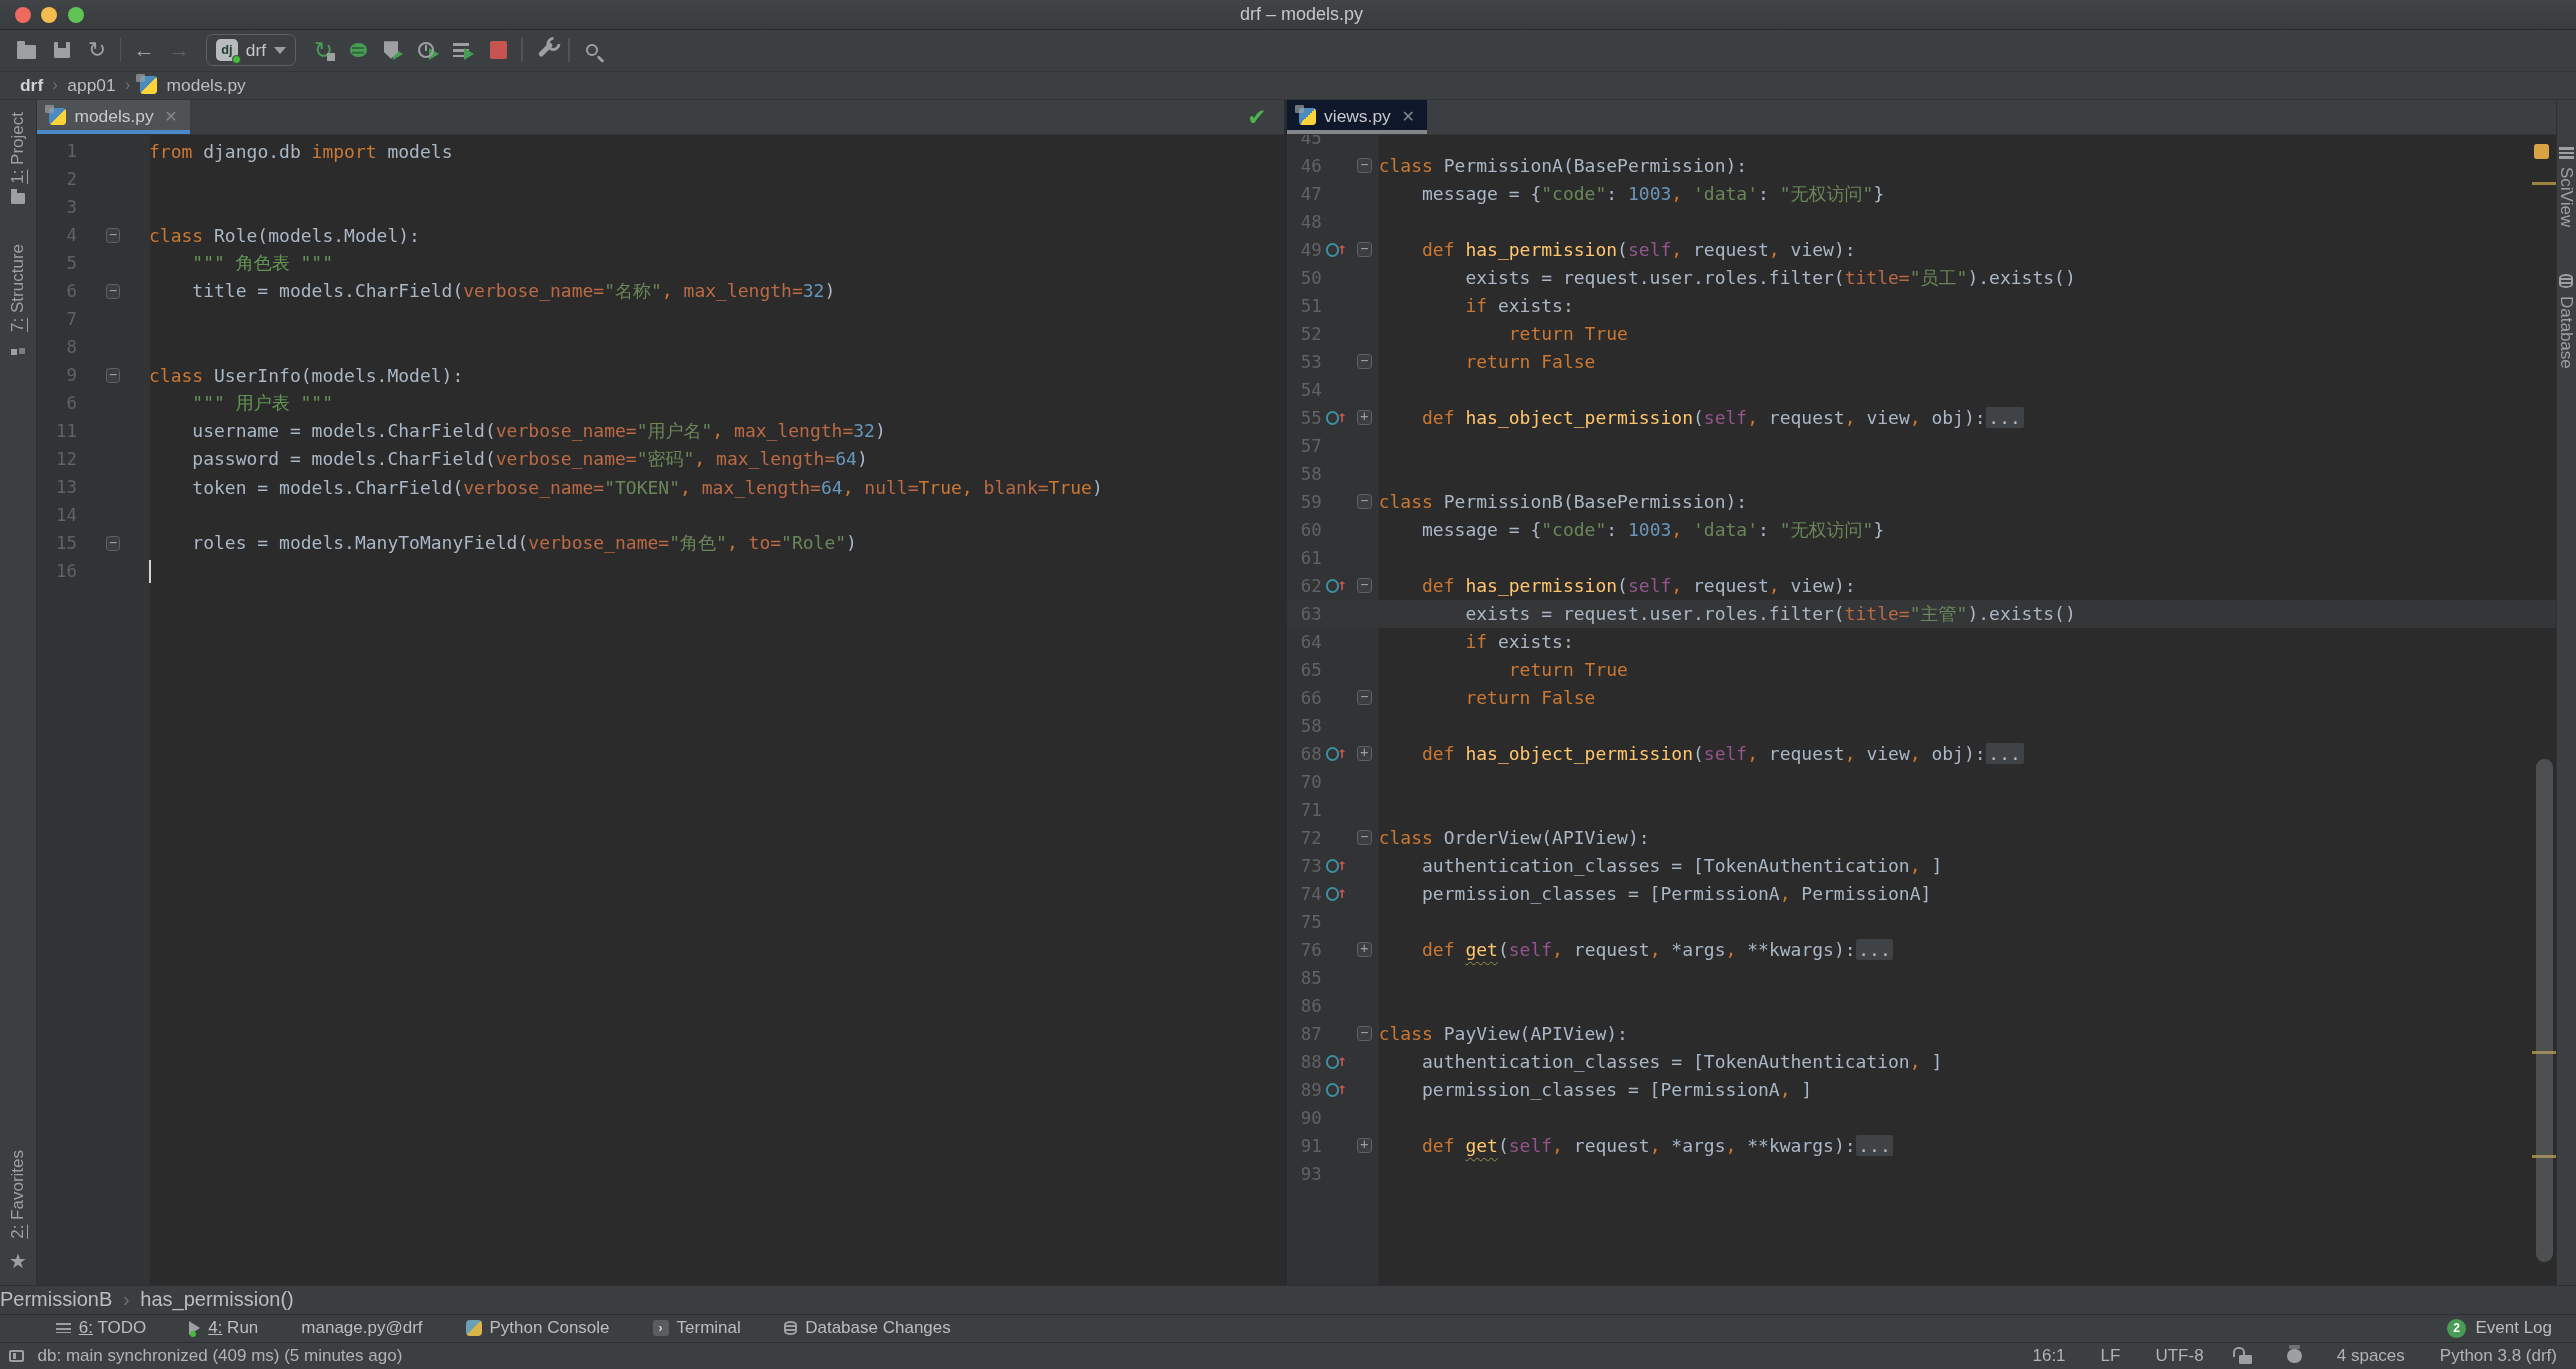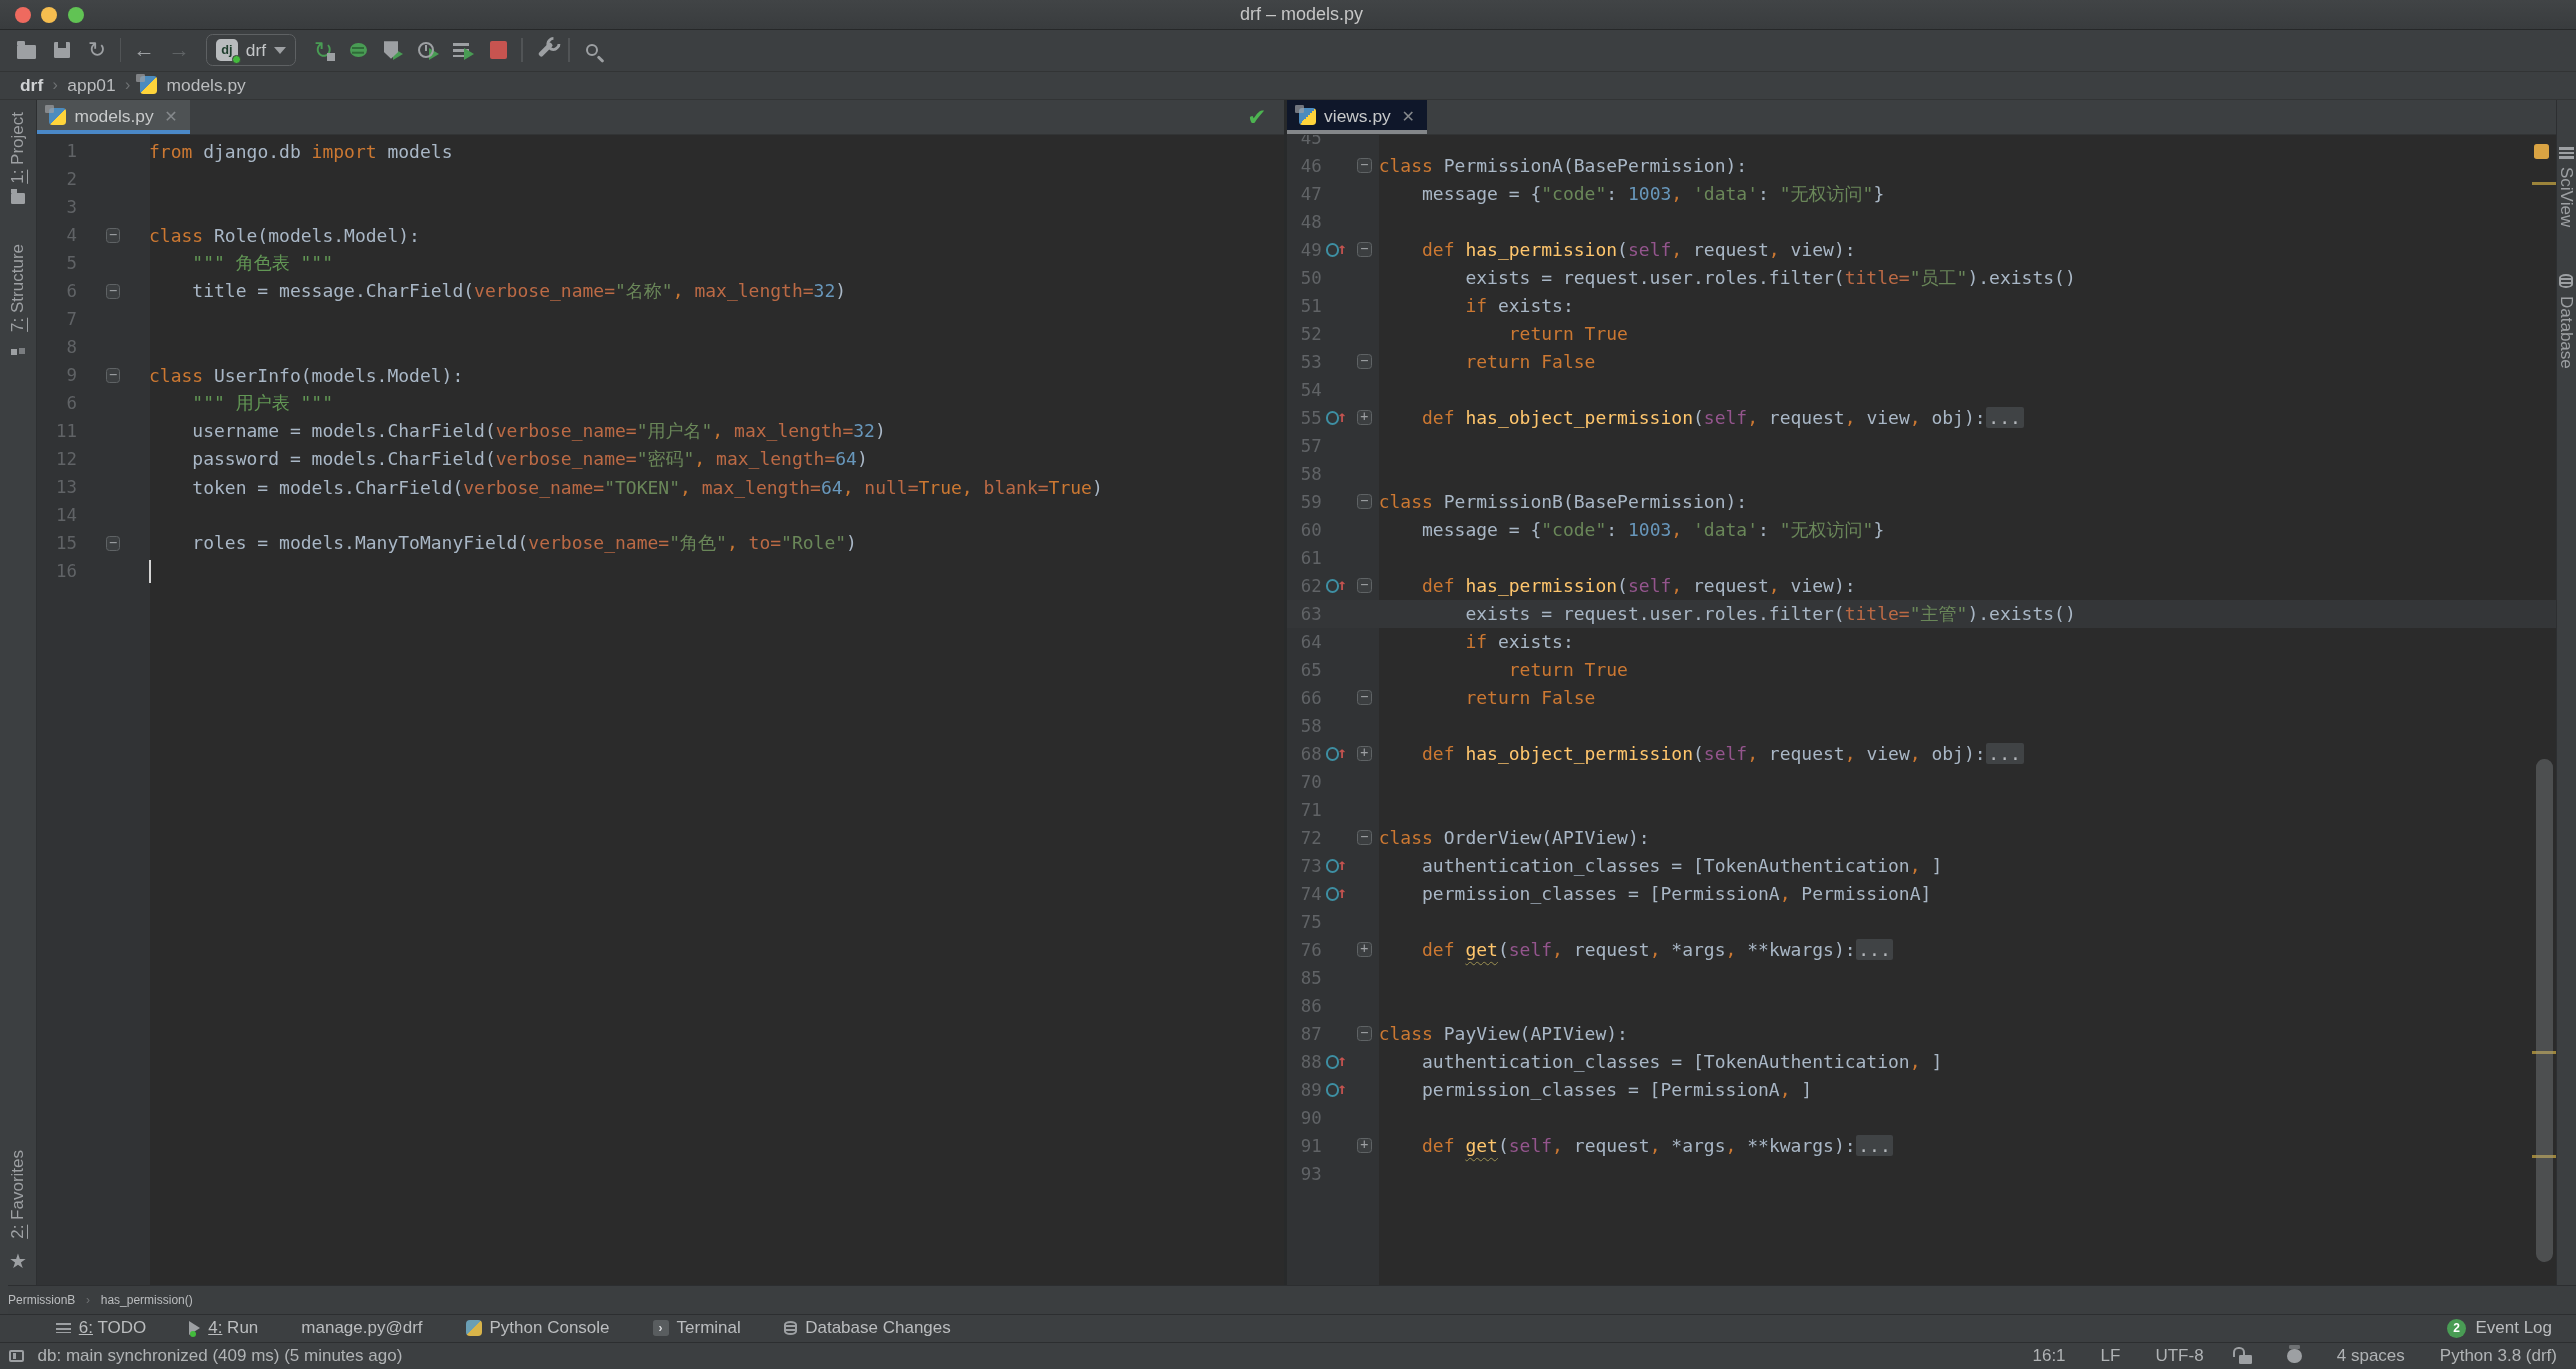--- a/index.html
+++ b/index.html
@@ -105,21 +105,21 @@
   .code .f{color:#ffc66d;}
   .code .fu{color:#ffc66d;text-decoration:underline wavy #9d9152 1.3px;text-underline-offset:4.7px;}
   .code .e{color:#b4b8bc;background:#404345;border-radius:2px;padding:0 2.7px;}
   .caret{display:inline-block;width:2px;height:23px;background:#d4d4d4;vertical-align:middle;}
   
   .insp-square{position:absolute;right:6.7px;top:9.4px;width:14.8px;height:14.8px;background:#d9a343;border-radius:2.7px;}
   .stripe{position:absolute;right:0;width:24px;height:3.4px;background:rgba(217,179,67,.65);}
   .thumb{position:absolute;right:2.7px;width:17.4px;border-radius:8.7px;background:rgba(150,154,157,.33);}
   
   .crumbband{height:29px;background:#3b3e40;border-top:0.7px solid #2c2e30;display:flex;align-items:center;gap:10.7px;
-    color:#bbbdbf;font-size:12px;margin-left:8px;}
+    color:#bbbdbf;font-size:20px;}
   .crumbband .sep{color:#6e7173;}
   .toolwins{height:28px;background:#3c3f41;border-top:0.7px solid #2c2e30;display:flex;
     color:#bbbdbf;font-size:17px;}
   .twleft{display:flex;align-items:center;gap:43px;padding-left:56px;flex:1;}
   .twitem{display:flex;align-items:center;gap:8px;}
   .twitem .lbl.mn::first-letter{text-decoration:underline;}
   .i-todo{width:14.8px;height:10.7px;background:linear-gradient(#9da0a3 0 2px,transparent 2px 4.7px,#9da0a3 4.7px 6.7px,transparent 6.7px 8.7px,#9da0a3 8.7px 10.7px);}
   .i-run{width:0;height:0;border-top:7.4px solid transparent;border-bottom:7.4px solid transparent;border-left:11.4px solid #9da0a3;position:relative;}
   .i-run:after{content:"";position:absolute;left:-10.7px;top:2.7px;width:6.7px;height:6.7px;border-radius:50%;background:#43bb3c;}
   .i-py{width:16px;height:16px;border-radius:4px;background:linear-gradient(135deg,#6a9fb5 0 50%,#d8b44a 50% 100%);}
@@ -269,21 +269,21 @@
             <span class="ov"></span>
             <span class="fm"></span>
             <span class="code"><span class="ds">    """ 角色表 """</span></span>
           </div>
           <div class="row">
             <span class="ln">6</span>
             <span class="ov"></span>
             <span class="fm">
               <span class="foldbox">−</span>
             </span>
-            <span class="code"><span class="d">    title = message.CharField(</span><span class="a">verbose_name=</span><span class="s">"名称"</span><span class="k">,</span><span class="d"> </span><span class="a">max_length=</span><span class="n">32</span><span class="d">)</span></span>
+            <span class="code"><span class="d">    title = models.CharField(</span><span class="a">verbose_name=</span><span class="s">"名称"</span><span class="k">,</span><span class="d"> </span><span class="a">max_length=</span><span class="n">32</span><span class="d">)</span></span>
           </div>
           <div class="row">
             <span class="ln">7</span>
             <span class="ov"></span>
             <span class="fm"></span>
             <span class="code"></span>
           </div>
           <div class="row">
             <span class="ln">8</span>
             <span class="ov"></span>

